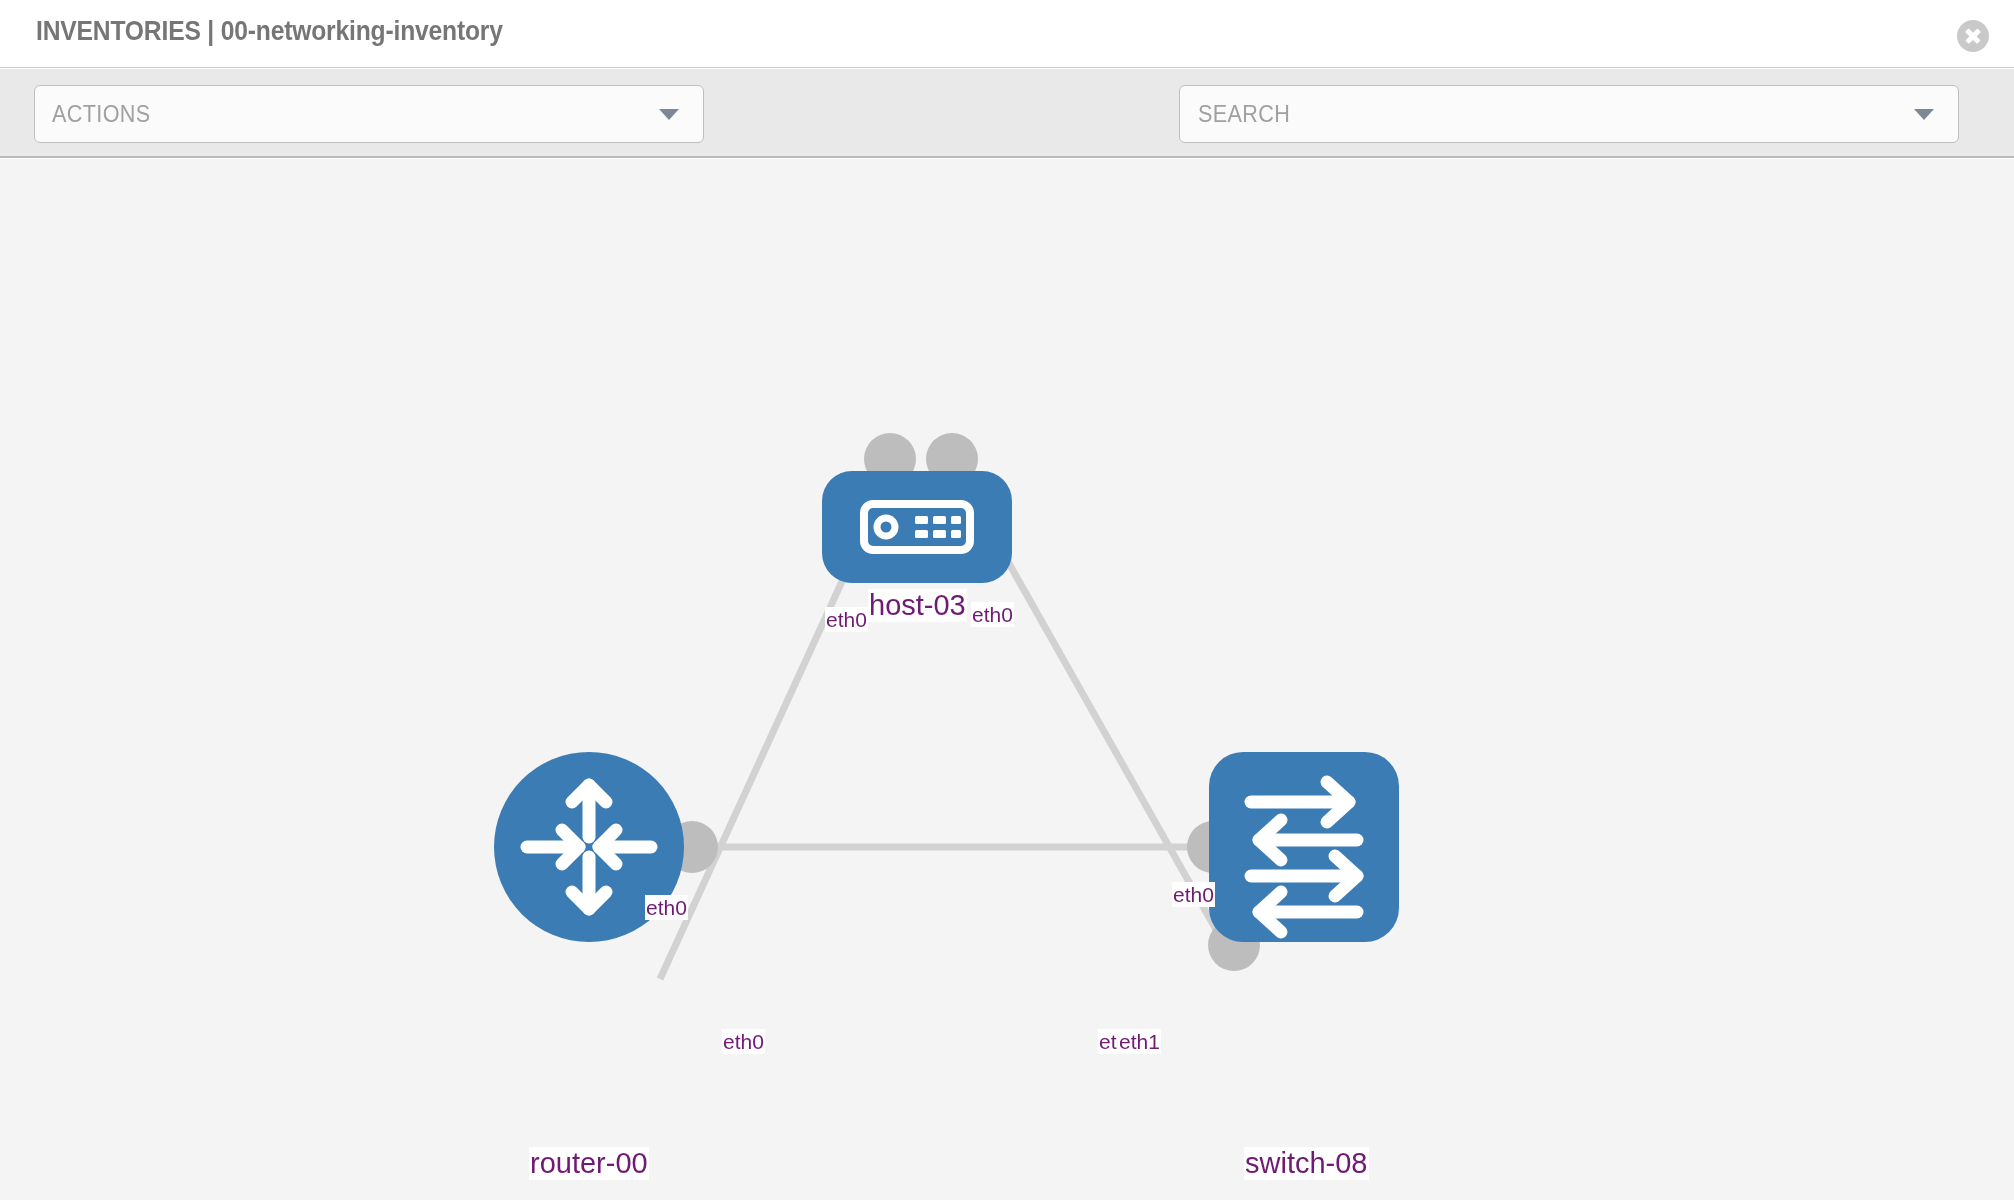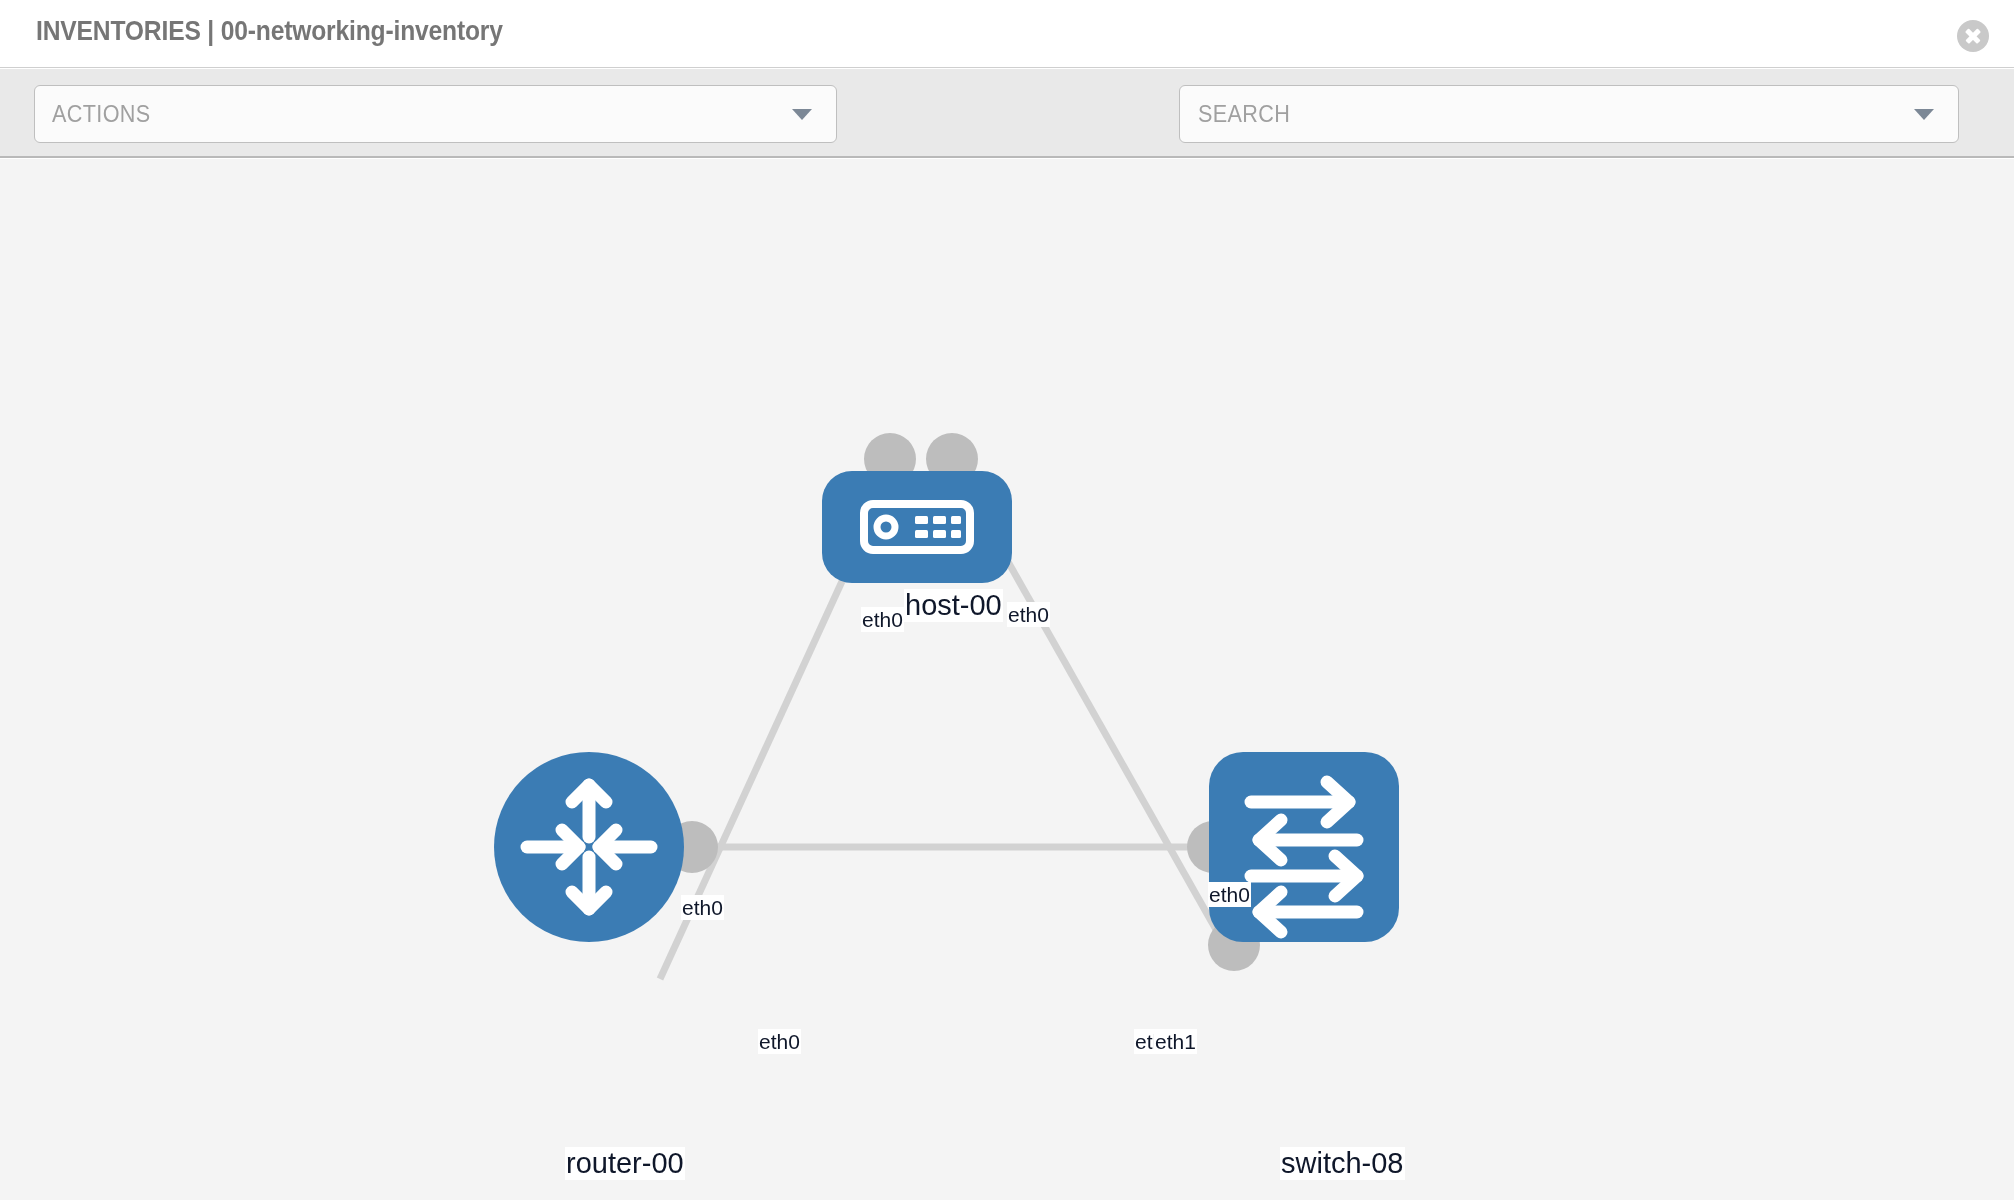--- a/index.html
+++ b/index.html
@@ -70,21 +70,21 @@
     left: 0; top: 69px;
     width: 2014px;
     height: 89px;
     background: #e9e9e9;
     border-bottom: 2px solid #b9b9b9;
   }
   .actions-select {
     position: absolute;
     left: 34px;
     top: 16px;
-    width: 803px;
+    width: 670px;
     height: 58px;
     background: #fbfbfb;
     border: 1px solid #bfbfbf;
     border-radius: 6px;
     cursor: pointer;
   }
   .actions-label {
     position: absolute;
     left: 17px;
     top: 14px;
@@ -151,25 +151,24 @@
     position: absolute;
     left: 0; top: 0;
     width: 2014px;
     height: 1041px;
   }
 
   
   .lbl {
     position: absolute;
     background: #ffffff;
-    color: #0f172a;
+    color: #701a75;
     white-space: nowrap;
     line-height: 1.0;
     padding: 2px 1px;
-    margin-left: 36px;
   }
   .node-lbl { font-size: 29px; }
   .edge-lbl { font-size: 21px; }
 
   
   .zoom-panel {
     position: absolute;
     left: 1620px;
     top: 1080px;
     width: 394px;
@@ -351,21 +350,21 @@
     <div class="lbl edge-lbl" style="left:645px; top:736px;">eth0</div>
 
     <div class="lbl edge-lbl" style="left:1172px; top:723px;">eth0</div>
 
     <div class="lbl edge-lbl" style="left:722px; top:870px;">eth0</div>
 
     <div class="lbl edge-lbl" style="left:1098px; top:870px;">eth0</div>
 
     <div class="lbl edge-lbl" style="left:1118px; top:870px;">eth1</div>
 
-    <div class="lbl node-lbl" style="left:868px; top:430px;">host-00</div>
+    <div class="lbl node-lbl" style="left:868px; top:430px;">host-03</div>
 
     <div class="lbl node-lbl" style="left:529px; top:988px;">router-00</div>
 
     <div class="lbl node-lbl" style="left:1244px; top:988px;">switch-08</div>
   </div>
 
 
 </div>
 
 </body></html>

